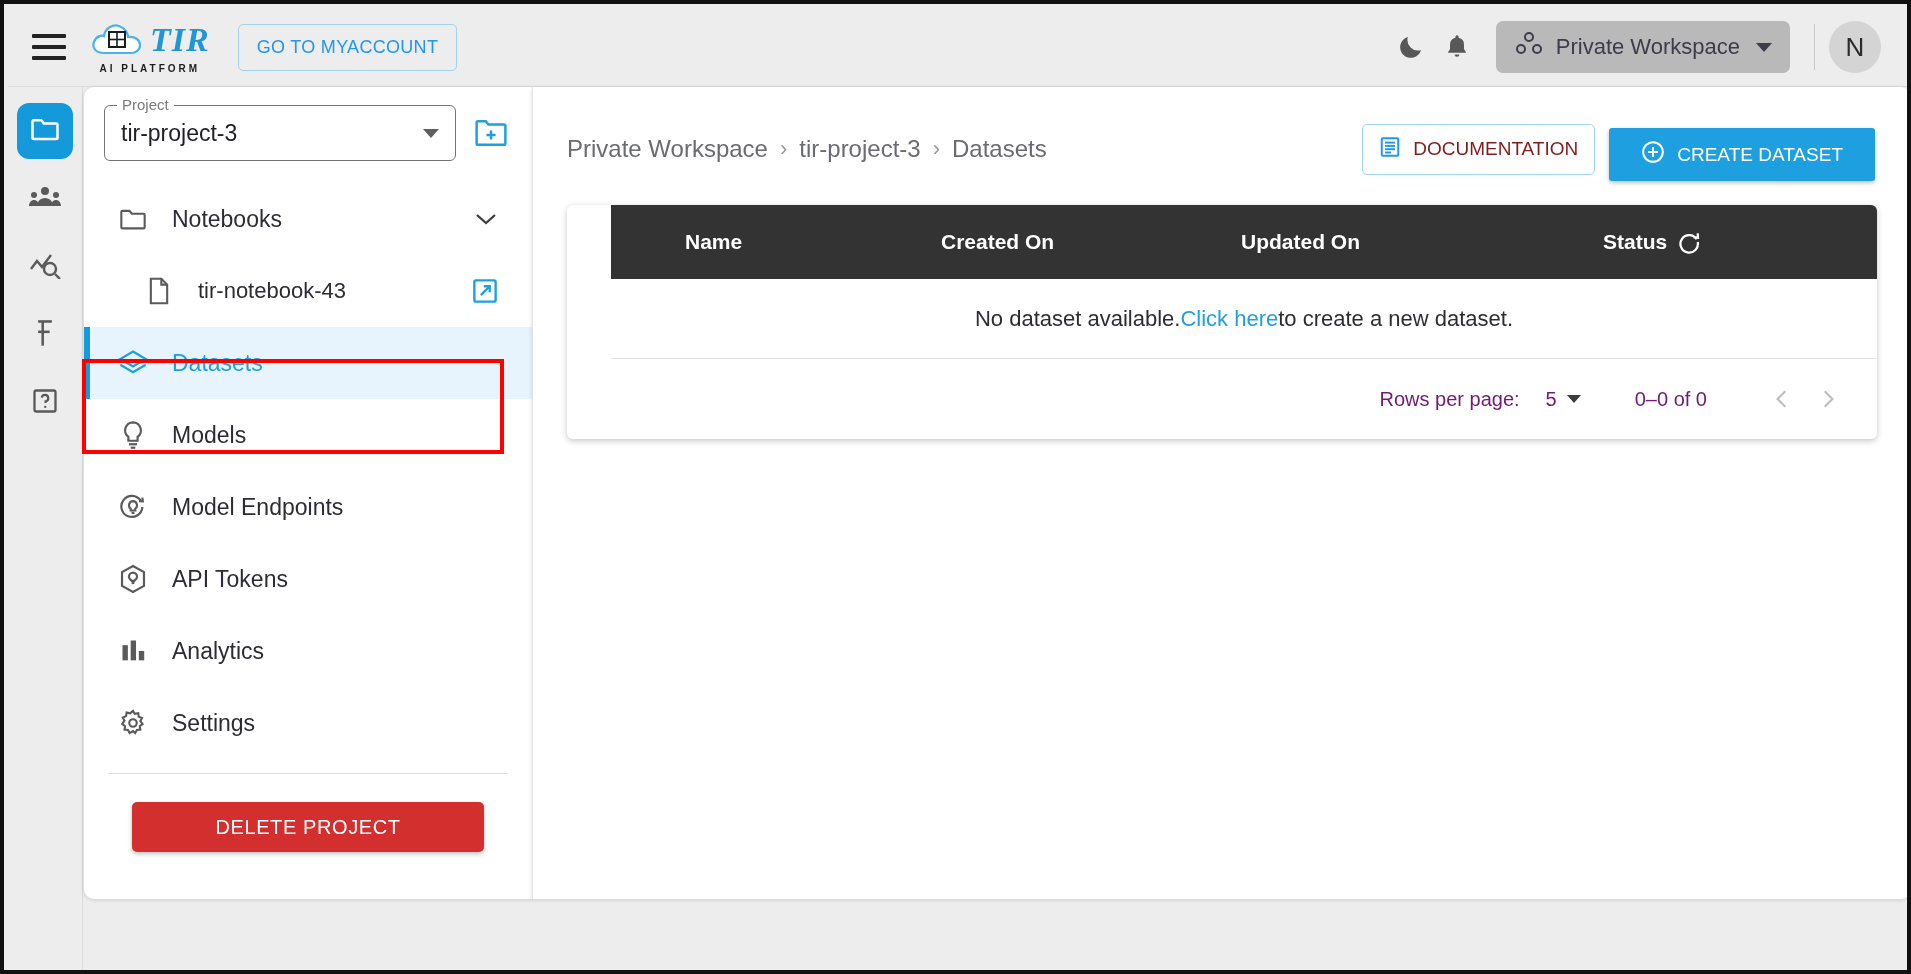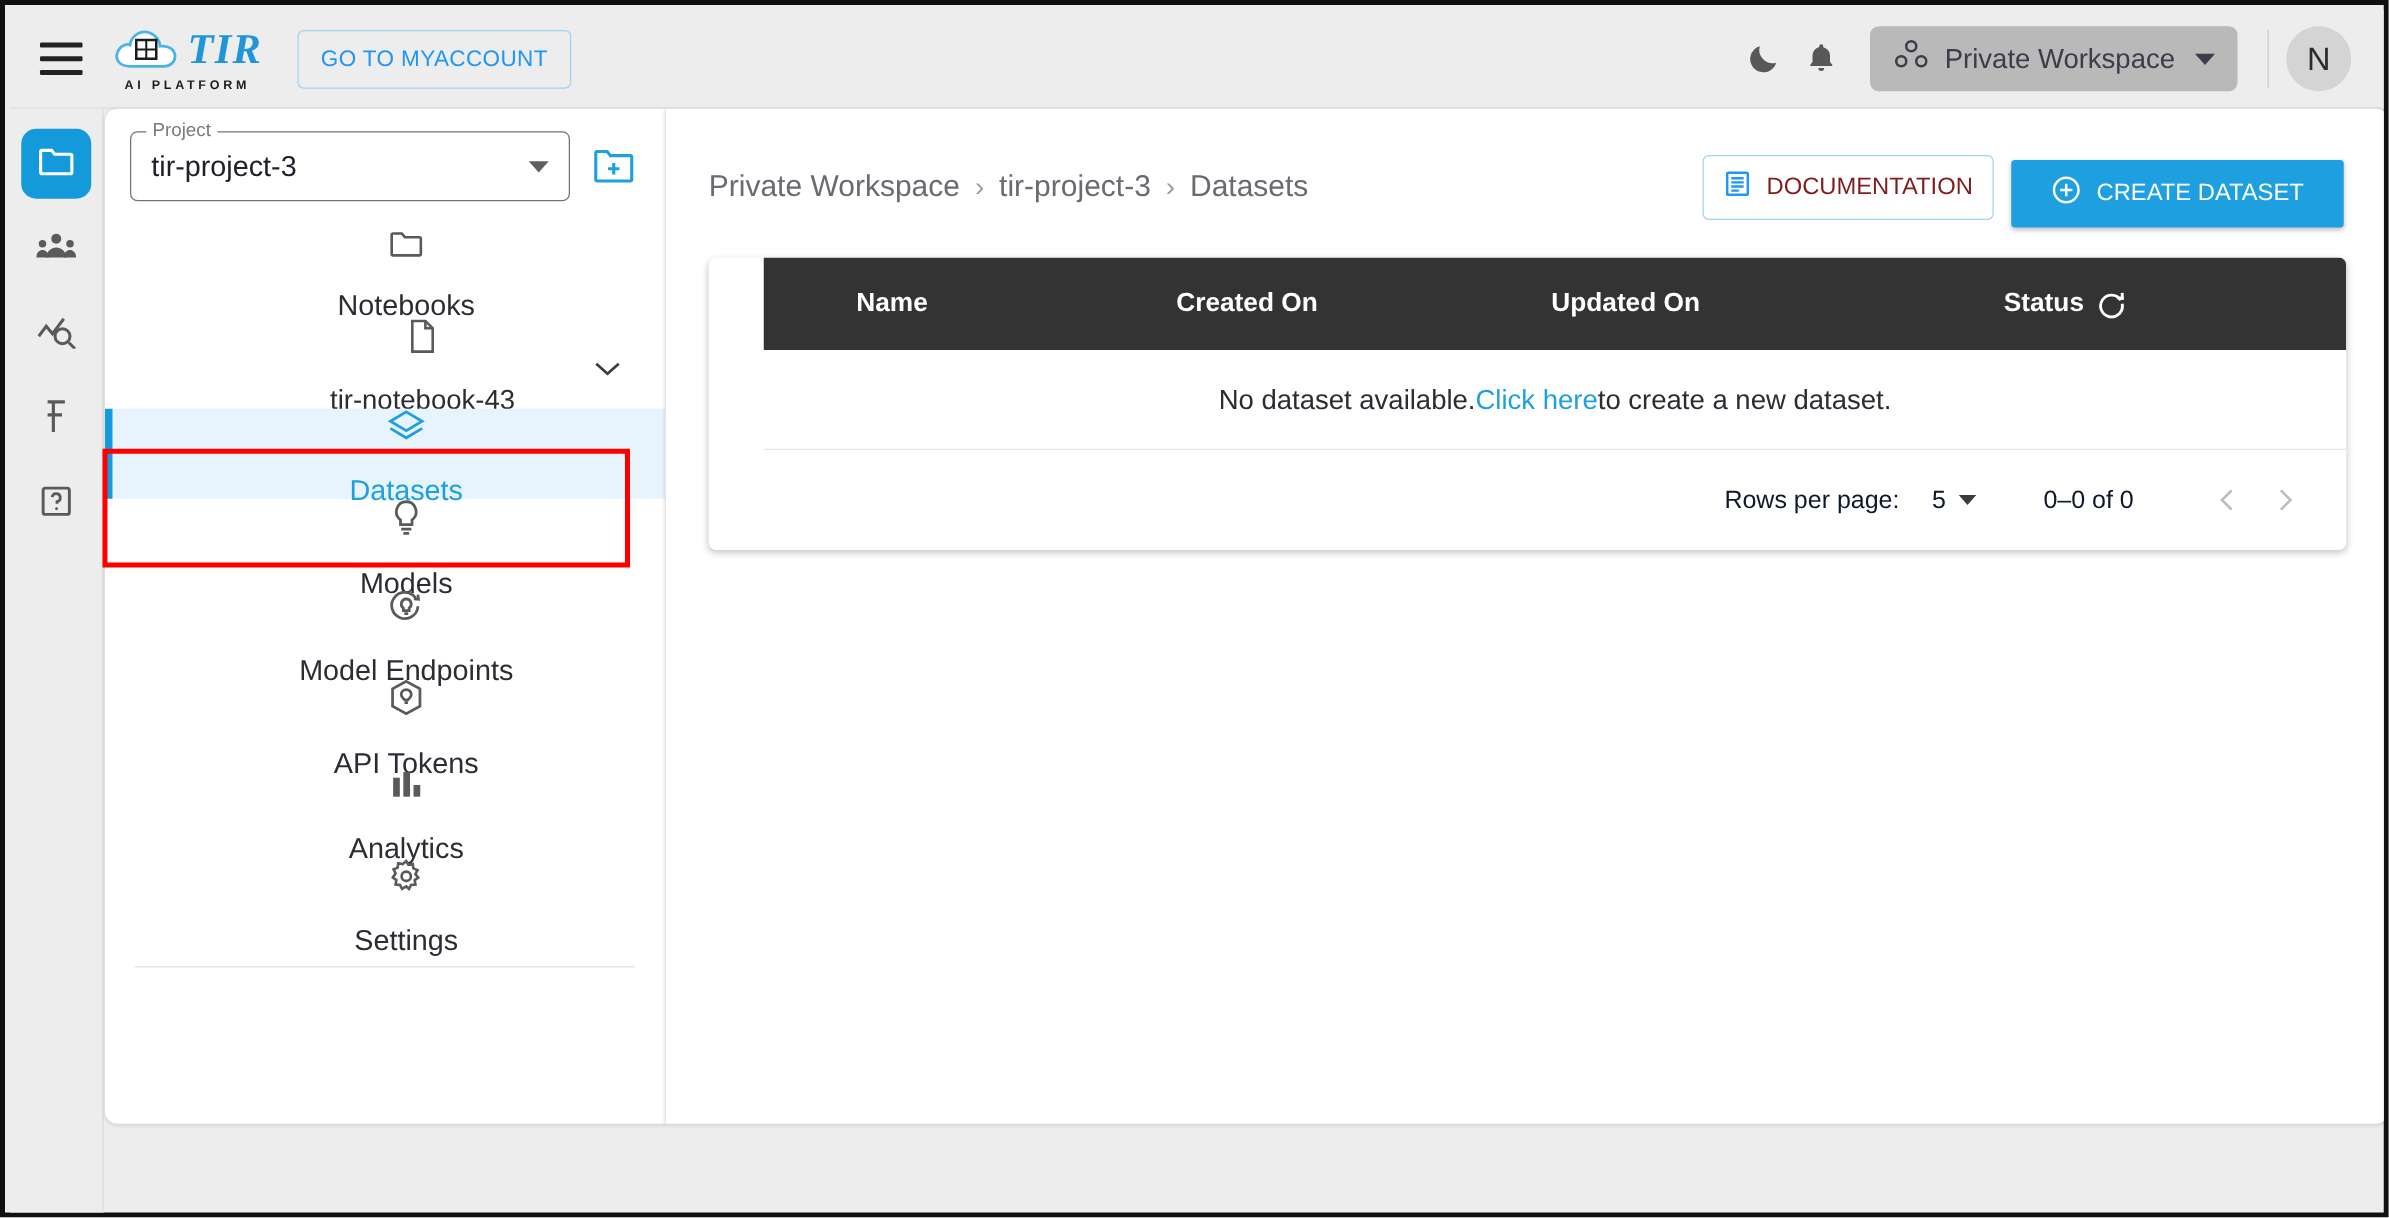--- a/index.html
+++ b/index.html
@@ -134,21 +134,20 @@
   .navlist { margin-top: 22px; }
   .navitem {
     position:relative;
     display:flex; align-items:center;
     height: 72px;
     padding-left: 34px;
     gap: 24px;
     cursor:pointer;
     color:#2c2c34;
     font-size: 23px;
-    flex-direction: column;
   }
   .navitem .nav-ico { width:30px; height:30px; display:flex;align-items:center;justify-content:center; color:#5a5a5a;}
   .navitem.child { padding-left: 60px; font-size:22px; }
   .navitem.active {
     background:#e8f4fd; color:#1e9fe0;
   }
   .navitem.active .nav-ico { color:#1e9fe0; }
   .navitem.active::before {
     content:""; position:absolute; left:0; top:0; bottom:0; width:6px; background:#159bdc;
   }
@@ -226,21 +225,21 @@
     display:flex;align-items:center;justify-content:center;
     font-size: 22px; color:#2c2c34;
     border-bottom: 1px solid #e4e4e4;
   }
   .empty-row a { color:#1e9fe0; text-decoration:none; cursor:pointer; }
 
   .pagination {
     height: 80px;
     display:flex; align-items:center; justify-content:flex-end;
     gap: 0; padding-right: 26px;
-    font-size: 20px; color:#0f172a;
+    font-size: 20px; color:#701a75;
   }
   .rpp-label { margin-right: 26px; }
   .rpp-select { display:flex; align-items:center; gap:10px; cursor:pointer; margin-right: 54px;}
   .rpp-caret { width:0;height:0;border-left:7px solid transparent;border-right:7px solid transparent;border-top:8px solid #3c3c3c; }
   .range { margin-right: 52px; }
   .pg-btn { width:46px;height:46px;display:flex;align-items:center;justify-content:center;color:#bdbdbd;cursor:pointer; }
 
   
   .redbox {
     position:absolute;
@@ -476,20 +475,21 @@
           <svg width="28" height="28" viewBox="0 0 24 24" fill="none" stroke="currentColor" stroke-width="1.8">
             <circle cx="12" cy="12" r="3.2"></circle>
             <path d="M12 1.6l1.5 2.6 3-.6.4 3 2.8 1.2-1.4 2.7 1.9 2.4-2.4 1.8.5 3-3 .3-1.4 2.7L12 19l-2.9 1.7-1.4-2.7-3-.3.5-3-2.4-1.8L4.7 10 3.3 7.3l2.8-1.2.4-3 3 .6z"></path>
           </svg>
         </span>
         <span>Settings</span>
       </div>
 
       <div class="nav-divider"></div>
 
+      <button class="delete-btn">DELETE PROJECT</button>
     </div>
   </div>
 
   <div class="main">
 
     <div class="main-head">
       <div class="breadcrumb">
         <span class="crumb">Private Workspace</span>
         <span class="crumb-sep">›</span>
         <span class="crumb">tir-project-3</span>

